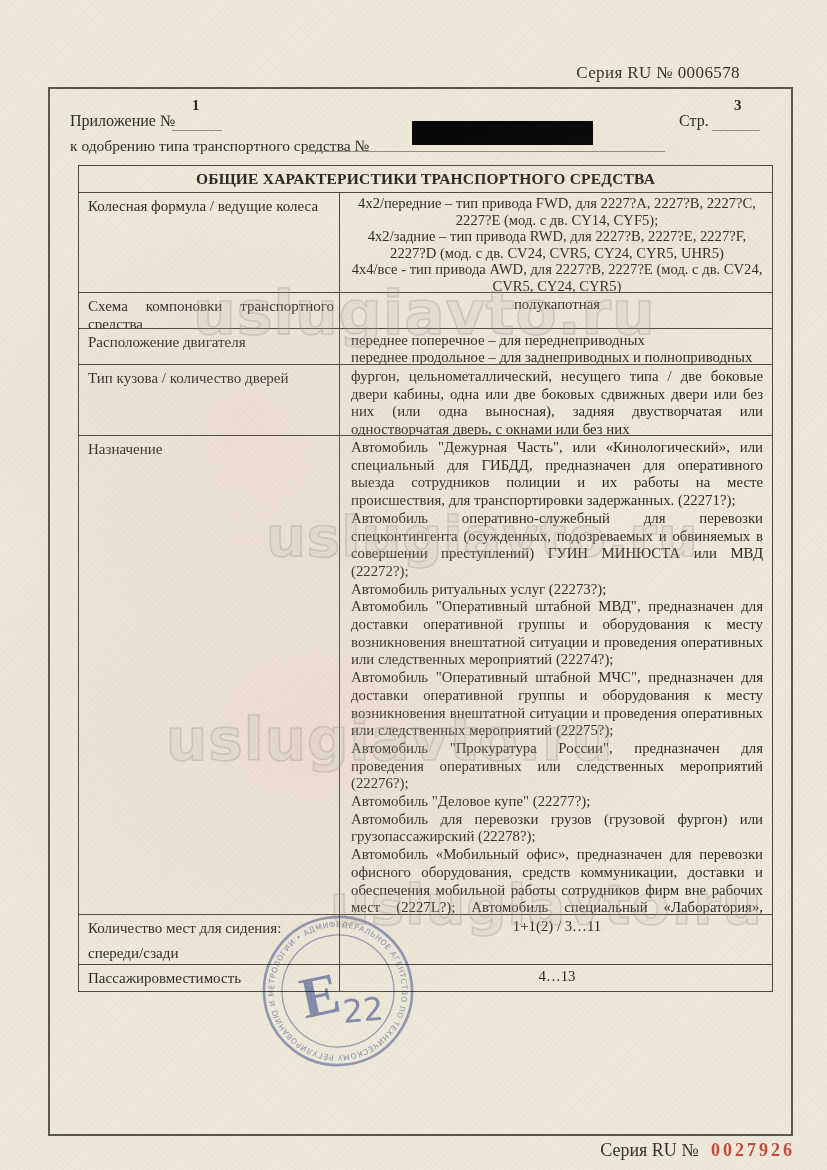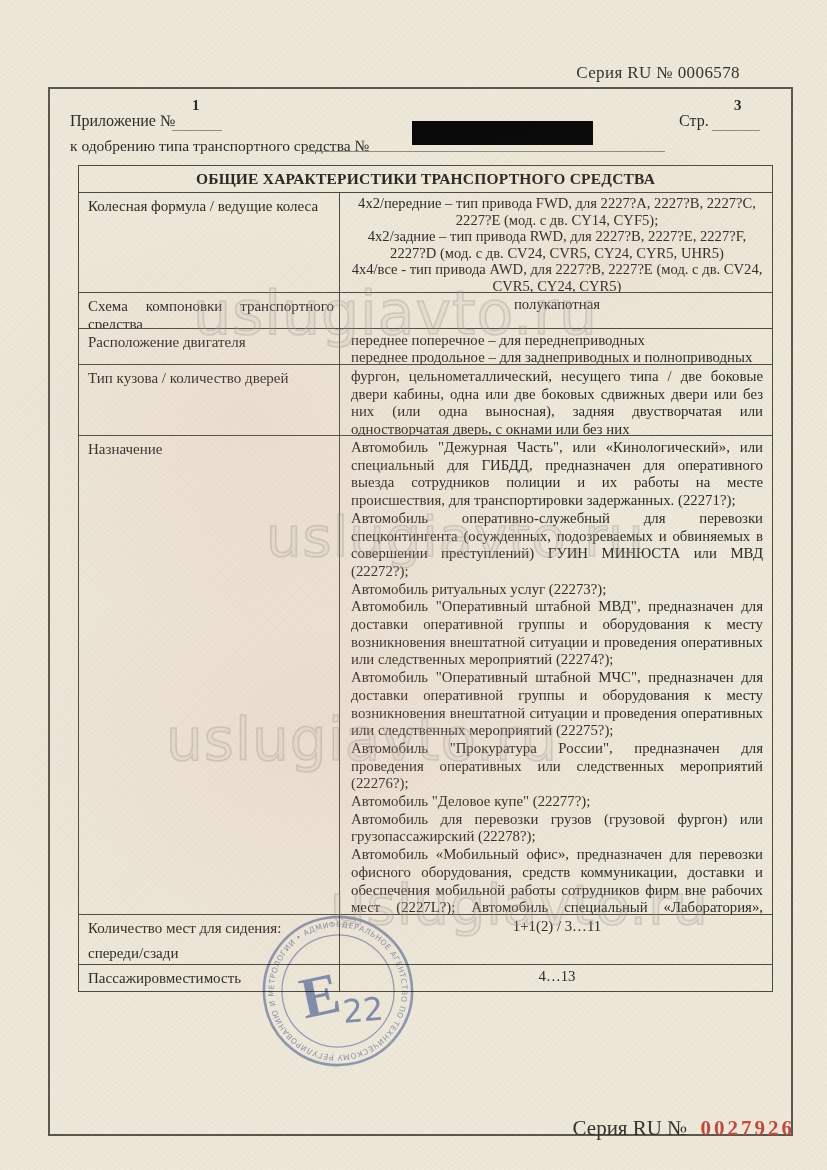--- a/index.html
+++ b/index.html
@@ -73,32 +73,32 @@
   .r7{height:26px;}
   .lbl-line2{margin-top:7px;}
 
   .stamp{
     position:absolute;left:204px;top:818px;width:168px;height:168px;
     z-index:4;mix-blend-mode:multiply;opacity:0.88;
     transform:rotate(-8deg);
   }
   .wm{
     position:absolute;z-index:5;pointer-events:none;
-    font-family:"DejaVu Sans",sans-serif;font-weight:normal;
+    font-family:"DejaVu Sans",sans-serif;font-weight:bold;
     color:rgba(185,178,170,0.14);
     -webkit-text-stroke:1.6px rgba(145,138,128,0.30);
     letter-spacing:1px;white-space:nowrap;
   }
   .wm1{left:193px;top:278px;font-size:60px;}
   .wm2{left:266px;top:504px;font-size:56px;}
   .wm3{left:166px;top:706px;font-size:58px;}
   .wm4{left:330px;top:872px;font-size:56px;}
 
   .bottom-serial{
-    position:absolute;top:1116px;right:32px;font-size:21px;color:#35332d;z-index:4;margin-left:35px;
+    position:absolute;top:1140px;right:32px;font-size:18px;color:#35332d;z-index:4;margin-left:35px;
   }
   .bottom-serial .num{
     color:#c04a3d;font-weight:bold;letter-spacing:3px;margin-left:8px;
   }
 </style>
 </head>
 <body>
 
 <div class="page">
 

